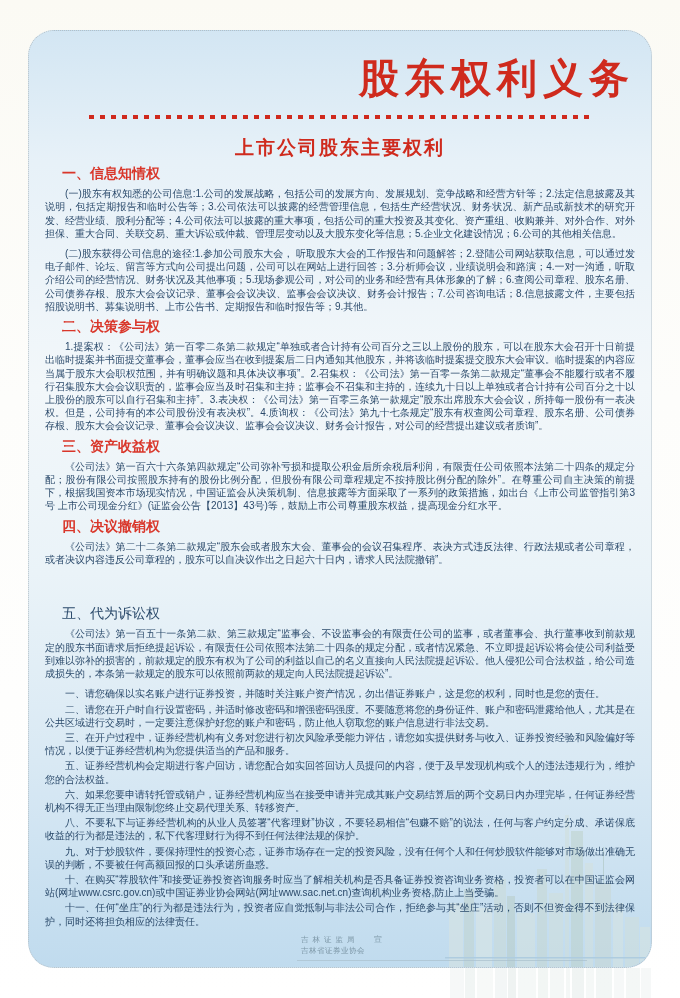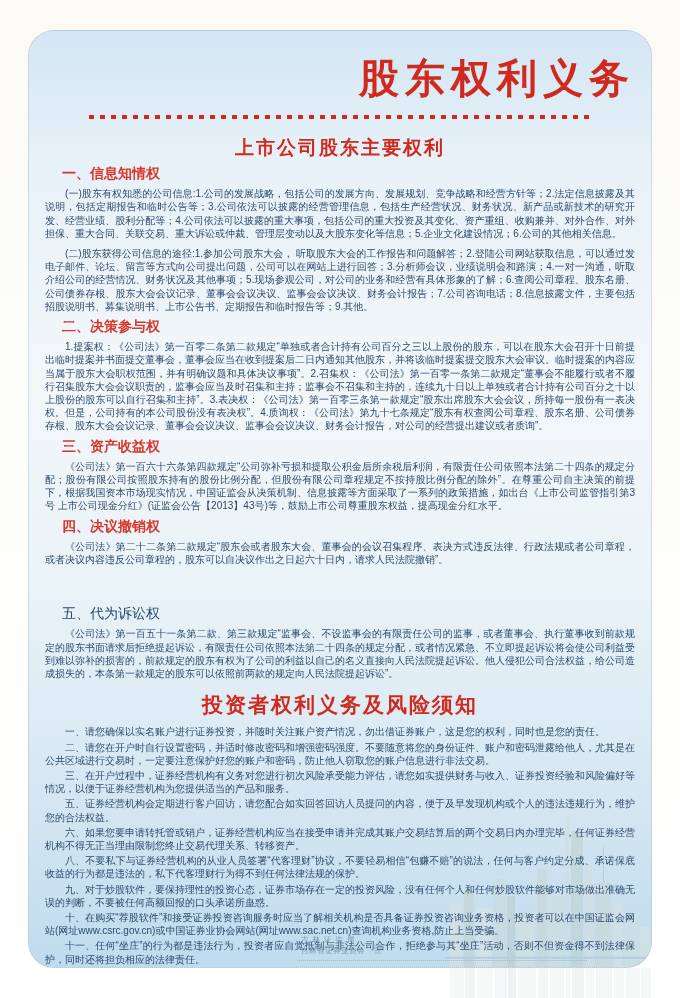--- a/index.html
+++ b/index.html
@@ -43,21 +43,21 @@
   }
   .content h3{
     color:#d9362a;font-size:14px;font-weight:bold;
     margin:4.5px 0 1.5px;padding-left:17px;
   }
   .content h3.dark{color:#2b4a6b;font-weight:normal;margin-top:41px;}
   .content p{margin:7px 0;text-indent:2em;}
   .part2-content p{margin:2px 0;}
   .pub-footer{
     position:absolute;left:272px;top:903px;z-index:3;
-    display:flex;align-items:flex-end;gap:9px;color:#7c96a6;
+    display:flex;align-items:flex-start;gap:9px;color:#7c96a6;
   }
   .pub-org1{font-size:7.5px;letter-spacing:4px;line-height:11px;}
   .pub-org2{font-size:7.5px;letter-spacing:0.5px;line-height:11px;}
   .pub-xuan{font-size:8px;}
   .pub-line{
     position:absolute;left:268px;top:929px;width:290px;height:1px;
     background:#a9c0cd;opacity:0.7;z-index:3;
   }
   .skyline{
     position:absolute;right:0;bottom:0;width:206px;height:160px;
@@ -112,21 +112,20 @@
       <h3>三、资产收益权</h3>
       <p>《公司法》第一百六十六条第四款规定“公司弥补亏损和提取公积金后所余税后利润，有限责任公司依照本法第二十四条的规定分配；股份有限公司按照股东持有的股份比例分配，但股份有限公司章程规定不按持股比例分配的除外”。在尊重公司自主决策的前提下，根据我国资本市场现实情况，中国证监会从决策机制、信息披露等方面采取了一系列的政策措施，如出台《上市公司监管指引第3号 上市公司现金分红》(证监会公告【2013】43号)等，鼓励上市公司尊重股东权益，提高现金分红水平。</p>
 
       <h3>四、决议撤销权</h3>
       <p>《公司法》第二十二条第二款规定“股东会或者股东大会、董事会的会议召集程序、表决方式违反法律、行政法规或者公司章程，或者决议内容违反公司章程的，股东可以自决议作出之日起六十日内，请求人民法院撤销”。</p>
 
       <h3 class="dark">五、代为诉讼权</h3>
       <p>《公司法》第一百五十一条第二款、第三款规定“监事会、不设监事会的有限责任公司的监事，或者董事会、执行董事收到前款规定的股东书面请求后拒绝提起诉讼，有限责任公司依照本法第二十四条的规定分配，或者情况紧急、不立即提起诉讼将会使公司利益受到难以弥补的损害的，前款规定的股东有权为了公司的利益以自己的名义直接向人民法院提起诉讼。他人侵犯公司合法权益，给公司造成损失的，本条第一款规定的股东可以依照前两款的规定向人民法院提起诉讼”。</p>
     </div>
 
-    <h2 class="part-title part2">投资者权利义务及风险须知</h2>
 
     <div class="content part2-content">
       <p>一、请您确保以实名账户进行证券投资，并随时关注账户资产情况，勿出借证券账户，这是您的权利，同时也是您的责任。</p>
       <p>二、请您在开户时自行设置密码，并适时修改密码和增强密码强度。不要随意将您的身份证件、账户和密码泄露给他人，尤其是在公共区域进行交易时，一定要注意保护好您的账户和密码，防止他人窃取您的账户信息进行非法交易。</p>
       <p>三、在开户过程中，证券经营机构有义务对您进行初次风险承受能力评估，请您如实提供财务与收入、证券投资经验和风险偏好等情况，以便于证券经营机构为您提供适当的产品和服务。</p>
       <p>五、证券经营机构会定期进行客户回访，请您配合如实回答回访人员提问的内容，便于及早发现机构或个人的违法违规行为，维护您的合法权益。</p>
       <p>六、如果您要申请转托管或销户，证券经营机构应当在接受申请并完成其账户交易结算后的两个交易日内办理完毕，任何证券经营机构不得无正当理由限制您终止交易代理关系、转移资产。</p>
       <p>八、不要私下与证券经营机构的从业人员签署“代客理财”协议，不要轻易相信“包赚不赔”的说法，任何与客户约定分成、承诺保底收益的行为都是违法的，私下代客理财行为得不到任何法律法规的保护。</p>
       <p>九、对于炒股软件，要保持理性的投资心态，证券市场存在一定的投资风险，没有任何个人和任何炒股软件能够对市场做出准确无误的判断，不要被任何高额回报的口头承诺所蛊惑。</p>
       <p>十、在购买“荐股软件”和接受证券投资咨询服务时应当了解相关机构是否具备证券投资咨询业务资格，投资者可以在中国证监会网站(网址www.csrc.gov.cn)或中国证券业协会网站(网址www.sac.net.cn)查询机构业务资格,防止上当受骗。</p>

